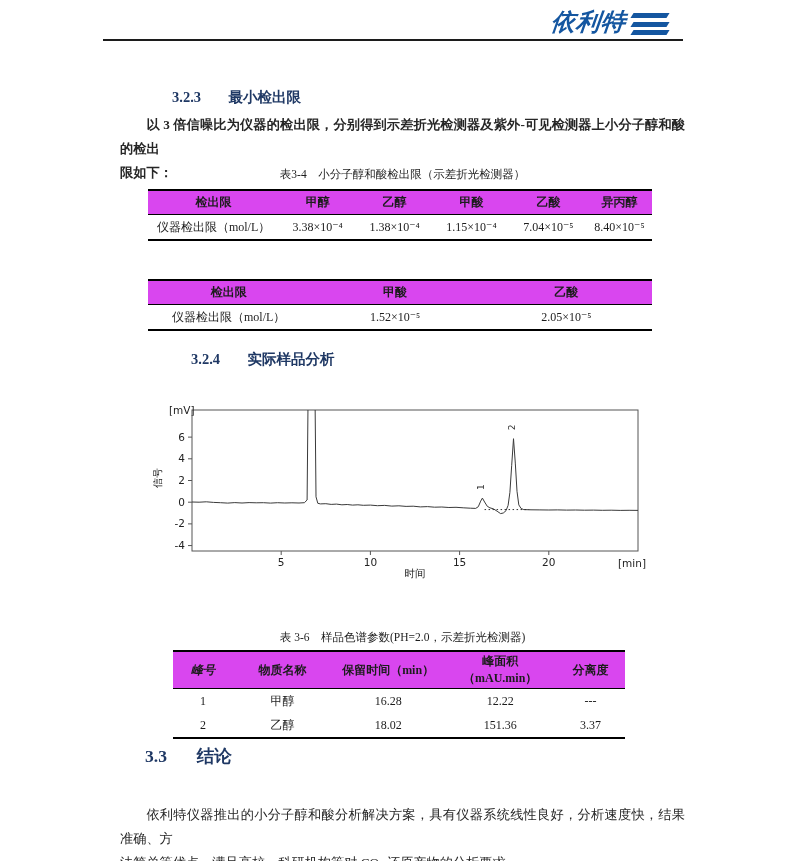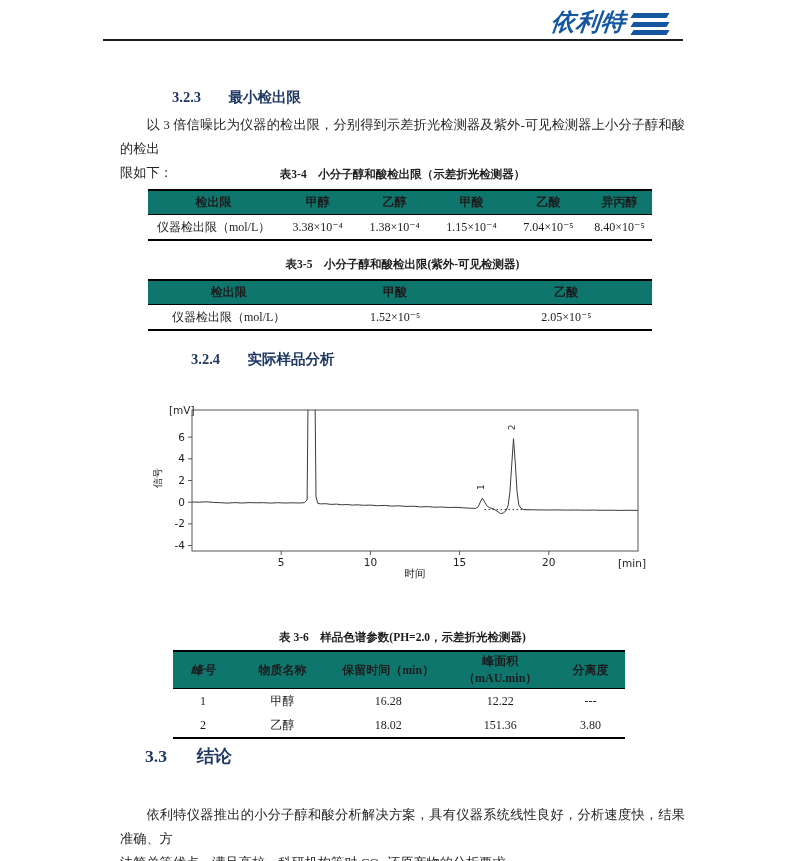--- a/index.html
+++ b/index.html
@@ -15,25 +15,25 @@
   
   .sec-head{position:absolute;color:#1F3864;font-weight:bold;font-size:14.5px;white-space:nowrap;}
   .sec-head .sec-num{margin-right:1.9em;}
   .sec-head-lg{font-size:17.5px;}
   .sec-head-lg .sec-num{margin-right:1.7em;}
   
   .para{position:absolute;left:120px;width:565px;font-size:13.2px;line-height:24px;
         white-space:pre-line;text-indent:2em;color:#262626;text-align:justify;}
   
   .caption{position:absolute;left:120px;width:565px;text-align:center;font-size:11.5px;
-           font-weight:bold;color:#1c1c1c;white-space:nowrap;}
+           font-weight:normal;color:#1c1c1c;white-space:nowrap;}
   
   table.doc{position:absolute;border-collapse:collapse;table-layout:fixed;font-size:12px;color:#1c1c1c;
             border-top:2.2px solid #000;border-bottom:2.2px solid #000;}
-  table.doc th{background:#0f766e;font-weight:bold;border-bottom:1.4px solid #000;height:21px;padding:1px 2px;}
+  table.doc th{background:#d946ef;font-weight:bold;border-bottom:1.4px solid #000;height:21px;padding:1px 2px;}
   table.doc td{height:22px;padding:1px 2px;text-align:center;vertical-align:middle;}
   table.doc th{text-align:center;vertical-align:middle;}
   #t34{left:148px;top:189px;width:504px;}
   #t34 th:nth-child(1){width:27%;} #t34 th:nth-child(2),#t34 th:nth-child(3),#t34 th:nth-child(4),#t34 th:nth-child(5){width:15.5%;}
   #t34 th:nth-child(6){width:13%;}
   #t35{left:148px;top:279px;width:504px;}
   #t35 th:nth-child(1){width:32%;} #t35 th:nth-child(2){width:34%;} #t35 th:nth-child(3){width:34%;}
   #t36{left:173px;top:650px;width:452px;}
   #t36 th:nth-child(1){width:13%;font-style:italic;} #t36 th:nth-child(2){width:22%;} #t36 th:nth-child(3){width:25%;}
   #t36 th:nth-child(4){width:25%;} #t36 th:nth-child(5){width:15%;}
@@ -52,21 +52,21 @@
         <i style="background: rgb(20, 86, 160);"></i>
         <i style="background: rgb(20, 86, 160);"></i>
         <i style="background: rgb(20, 86, 160);"></i>
       </span>
   </div>
   <div class="hdr-rule"></div>
 
   <div class="sec-head" style="left:172px;top:88px;">
     <span class="sec-num">3.2.3</span><span>最小检出限</span>
   </div>
-  <div class="para" style="top:113px;">以 3 倍信噪比为仪器的检出限，分别得到示差折光检测器及紫外-可见检测器上小分子醇和酸的检出
+  <div class="para" style="top:113px;font-weight:bold;">以 3 倍信噪比为仪器的检出限，分别得到示差折光检测器及紫外-可见检测器上小分子醇和酸的检出
 限如下：</div>
 
   <div class="caption" style="top:167px;">表3-4　小分子醇和酸检出限（示差折光检测器）</div>
   <table class="doc" id="t34">
       <thead>
         <tr>
           <th>检出限</th>
           <th>甲醇</th>
           <th>乙醇</th>
           <th>甲酸</th>
@@ -79,21 +79,20 @@
           <td>仪器检出限（mol/L）</td>
           <td>3.38×10⁻⁴</td>
           <td>1.38×10⁻⁴</td>
           <td>1.15×10⁻⁴</td>
           <td>7.04×10⁻⁵</td>
           <td>8.40×10⁻⁵</td>
         </tr>
       </tbody>
     </table>
 
-  <div class="caption" style="top:257px;">表3-5　小分子醇和酸检出限(紫外-可见检测器)</div>
   <table class="doc" id="t35">
       <thead>
         <tr>
           <th>检出限</th>
           <th>甲酸</th>
           <th>乙酸</th>
         </tr>
       </thead>
       <tbody>
         <tr>
@@ -164,21 +163,21 @@
           <td>甲醇</td>
           <td>16.28</td>
           <td>12.22</td>
           <td>---</td>
         </tr>
         <tr>
           <td>2</td>
           <td>乙醇</td>
           <td>18.02</td>
           <td>151.36</td>
-          <td>3.80</td>
+          <td>3.37</td>
         </tr>
       </tbody>
     </table>
 
   <div class="sec-head sec-head-lg" style="left:145px;top:736px;margin-top:8px;">
     <span class="sec-num">3.3</span><span>结论</span>
   </div>
   <div class="para" style="top:803px;">依利特仪器推出的小分子醇和酸分析解决方案，具有仪器系统线性良好，分析速度快，结果准确、方
 法简单等优点，满足高校、科研机构等对 CO₂ 还原产物的分析要求。</div>
 

